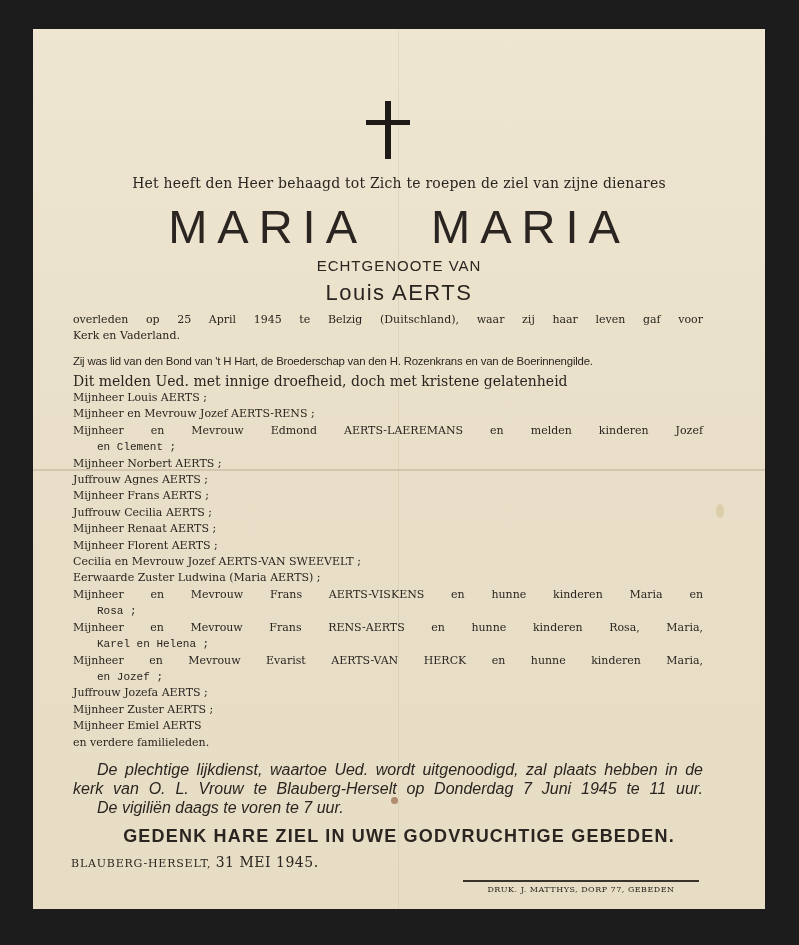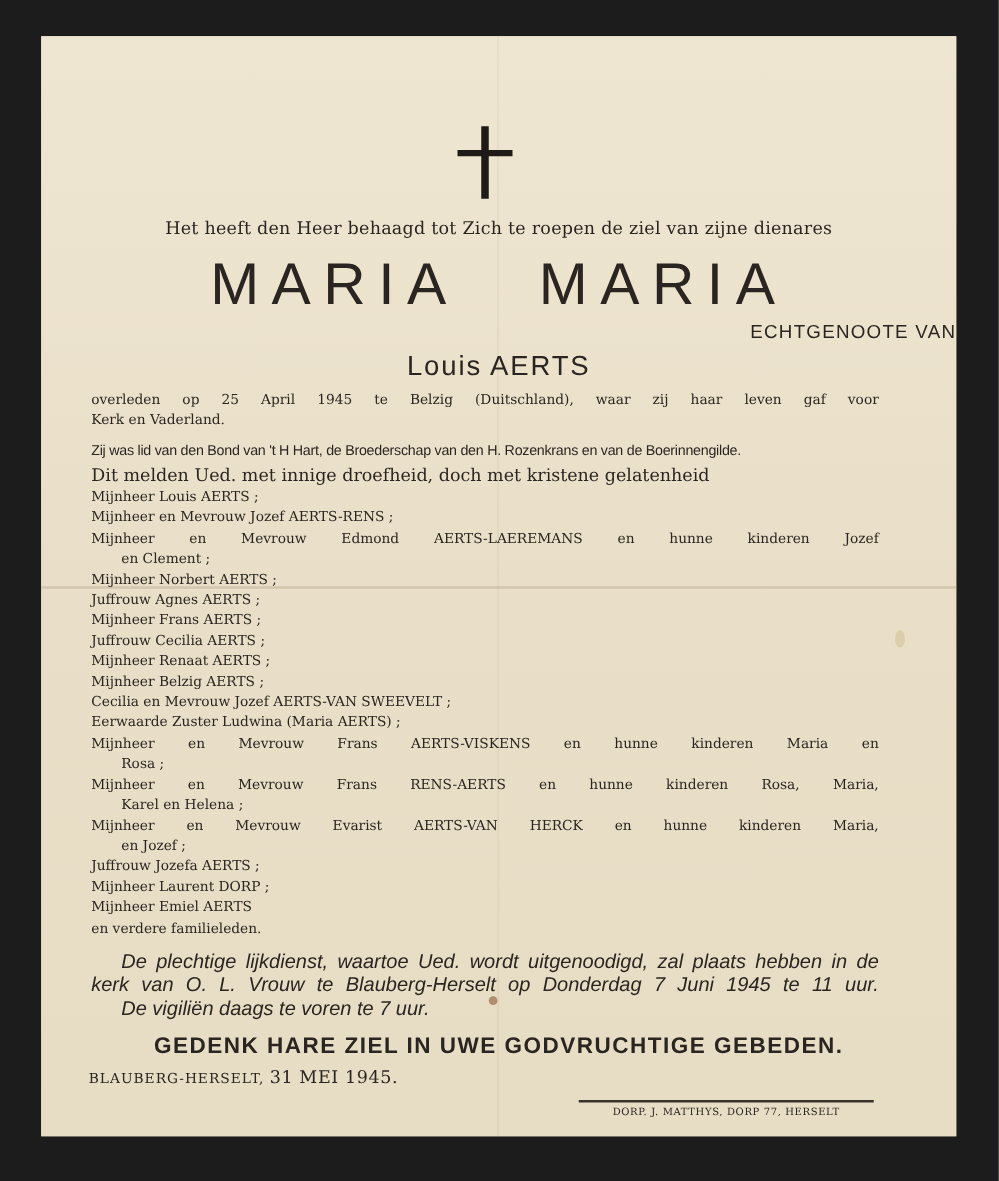--- a/index.html
+++ b/index.html
@@ -14,25 +14,25 @@
   .vfold { position:absolute; left:365px; top:0; width:1px; height:100%; background:rgba(170,155,125,0.18); }
   .cross { position:absolute; left:333px; top:72px; width:44px; height:60px; }
   .cross .v { position:absolute; left:19px; top:0; width:6px; height:58px; background:#1e1a17; }
   .cross .h { position:absolute; left:0; top:19px; width:44px; height:5px; background:#1e1a17; }
   .serif { font-family:"DejaVu Serif", serif; }
   .sans { font-family:"Liberation Sans", sans-serif; }
   .abs { position:absolute; white-space:nowrap; }
   .intro { left:0; width:732px; top:146px; text-align:center; font-size:14px; letter-spacing:0.2px; }
   .name { left:0; width:732px; top:170px; text-align:center; font-size:47px; letter-spacing:10px; font-weight:normal; }
   .name .gap { display:inline-block; width:64px; }
-  .spouse-label { left:0; width:732px; top:228px; text-align:right; font-size:15px; letter-spacing:1px; }
+  .spouse-label { left:0; width:732px; top:228px; text-align:center; font-size:15px; letter-spacing:1px; }
   .spouse { left:0; width:732px; top:251px; text-align:center; font-size:22px; letter-spacing:1.5px; }
   .body { left:40px; width:630px; font-size:11px; line-height:16.4px; }
   .line { display:block; white-space:nowrap; }
-  .indent { padding-left:24px; }
+  .indent { padding-left:24px;font-family:Liberation Mono, monospace; }
   .justify { text-align:justify; text-align-last:justify; }
   .small-sans { font-family:"Liberation Sans", sans-serif; font-size:11.4px; letter-spacing:-0.2px; }
   .italic { font-style:italic; font-family:"Liberation Sans", sans-serif; font-size:16px; }
   .prayer { left:0; width:732px; top:797px; text-align:center; font-size:18px; font-weight:bold; letter-spacing:1.2px; font-family:"Liberation Sans", sans-serif; color:#2a2520; }
   .place { left:38px; top:825px; font-size:11px; letter-spacing:0.8px; }
   .place .date { font-size:14px; letter-spacing:0.5px; }
   .printer-rule { left:430px; top:851px; width:236px; height:2px; background:#3a332c; }
   .printer { left:430px; width:236px; top:856px; text-align:center; font-size:8px; letter-spacing:0.5px; }
   .stain { position:absolute; border-radius:50%; }
 </style>
@@ -64,50 +64,50 @@
     <span class="line">Kerk en Vaderland.</span>
   </div>
 
   <div class="abs body small-sans" style="top:324px;">Zij was lid van den Bond van 't H Hart, de Broederschap van den H. Rozenkrans en van de Boerinnengilde.</div>
 
   <div class="abs body serif" style="top:344px;font-size:14px;">Dit melden Ued. met innige droefheid, doch met kristene gelatenheid</div>
 
   <div class="abs body serif" style="top:361px;">
     <span class="line">Mijnheer Louis AERTS ;</span>
     <span class="line">Mijnheer en Mevrouw Jozef AERTS-RENS ;</span>
-    <span class="line justify">Mijnheer en Mevrouw Edmond AERTS-LAEREMANS en hunne kinderen Jozef</span>
+    <span class="line justify">Mijnheer en Mevrouw Edmond AERTS-LAEREMANS en melden kinderen Jozef</span>
     <span class="line indent">en Clement ;</span>
     <span class="line">Mijnheer Norbert AERTS ;</span>
     <span class="line">Juffrouw Agnes AERTS ;</span>
     <span class="line">Mijnheer Frans AERTS ;</span>
     <span class="line">Juffrouw Cecilia AERTS ;</span>
     <span class="line">Mijnheer Renaat AERTS ;</span>
-    <span class="line">Mijnheer Belzig AERTS ;</span>
+    <span class="line">Mijnheer Florent AERTS ;</span>
     <span class="line">Cecilia en Mevrouw Jozef AERTS-VAN SWEEVELT ;</span>
     <span class="line">Eerwaarde Zuster Ludwina (Maria AERTS) ;</span>
     <span class="line justify">Mijnheer en Mevrouw Frans AERTS-VISKENS en hunne kinderen Maria en</span>
     <span class="line indent">Rosa ;</span>
     <span class="line justify">Mijnheer en Mevrouw Frans RENS-AERTS en hunne kinderen Rosa, Maria,</span>
     <span class="line indent">Karel en Helena ;</span>
     <span class="line justify">Mijnheer en Mevrouw Evarist AERTS-VAN HERCK en hunne kinderen Maria,</span>
     <span class="line indent">en Jozef ;</span>
     <span class="line">Juffrouw Jozefa AERTS ;</span>
-    <span class="line">Mijnheer Laurent DORP ;</span>
+    <span class="line">Mijnheer Zuster AERTS ;</span>
     <span class="line">Mijnheer Emiel AERTS</span>
     <span class="line">en verdere familieleden.</span>
   </div>
 
   <div class="abs body italic" style="top:731px;line-height:19px;">
     <span class="line justify" style="padding-left:24px;">De plechtige lijkdienst, waartoe Ued. wordt uitgenoodigd, zal plaats hebben in de</span>
     <span class="line justify">kerk van O. L. Vrouw te Blauberg-Herselt op Donderdag 7 Juni 1945 te 11 uur.</span>
     <span class="line" style="padding-left:24px;">De vigiliën daags te voren te 7 uur.</span>
   </div>
 
   <div class="abs prayer">GEDENK HARE ZIEL IN UWE GODVRUCHTIGE GEBEDEN.</div>
 
   <div class="abs place serif">
     <span>BLAUBERG-HERSELT,</span>
     <span class="date">31 MEI 1945.</span>
   </div>
 
   <div class="abs printer-rule"></div>
-  <div class="abs printer serif">DORP. J. MATTHYS, DORP 77, HERSELT</div>
+  <div class="abs printer serif">DRUK. J. MATTHYS, DORP 77, GEBEDEN</div>
 </div>
 
 </body></html>

